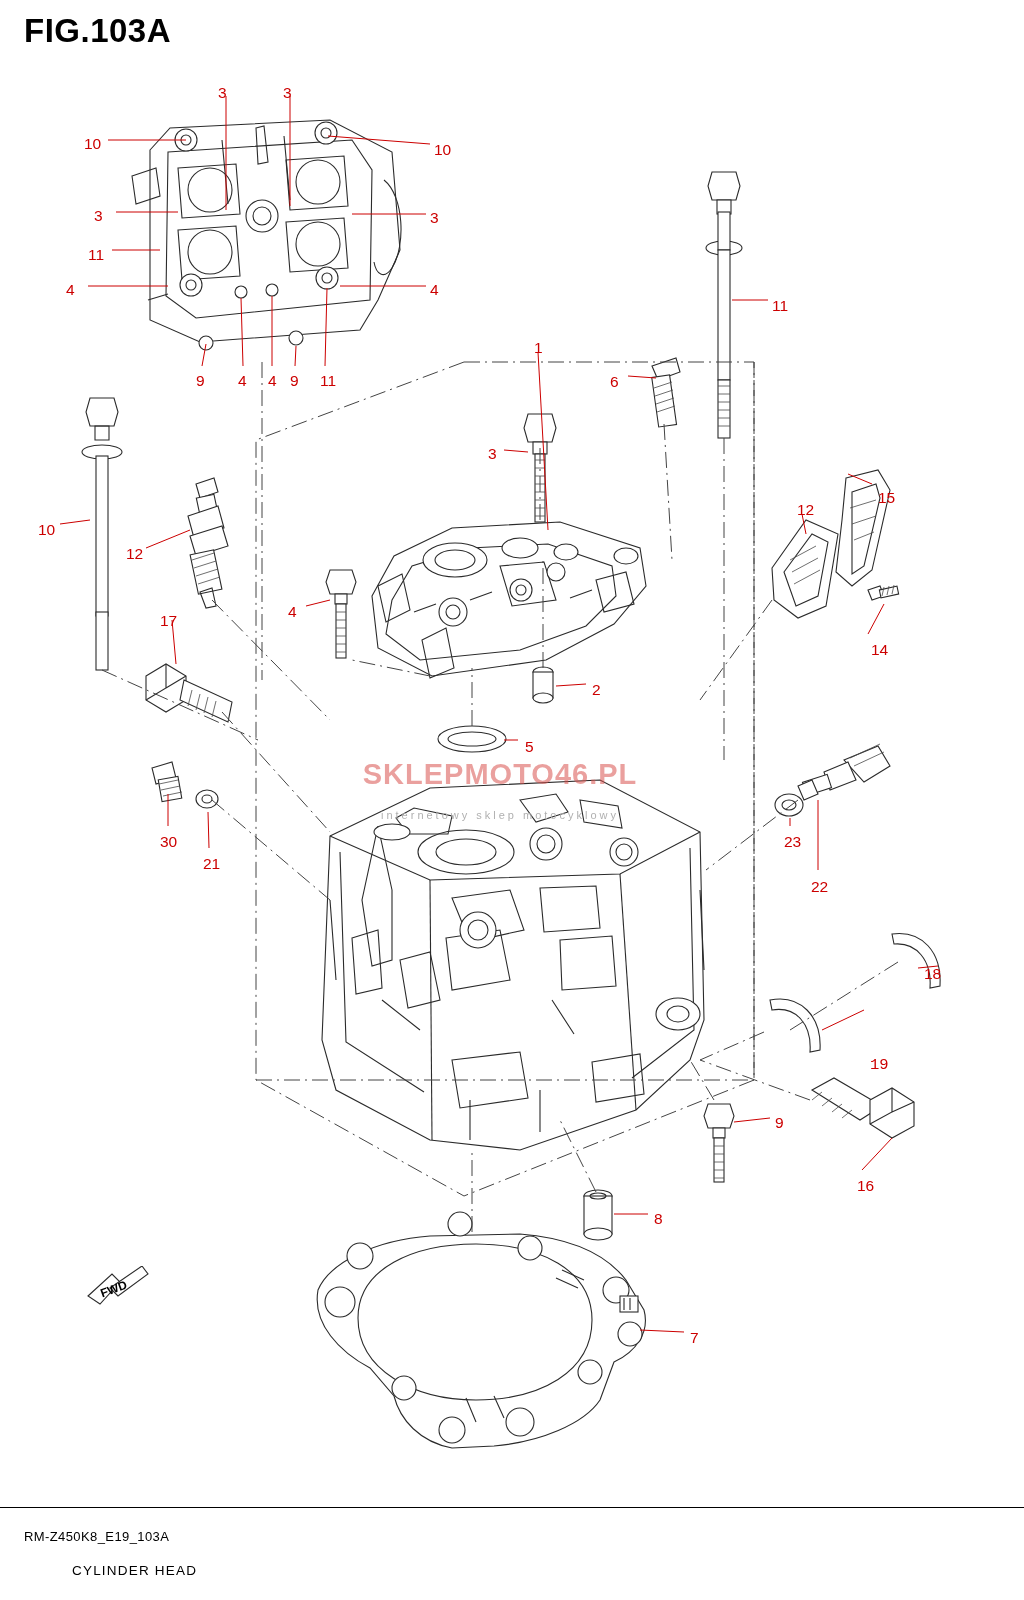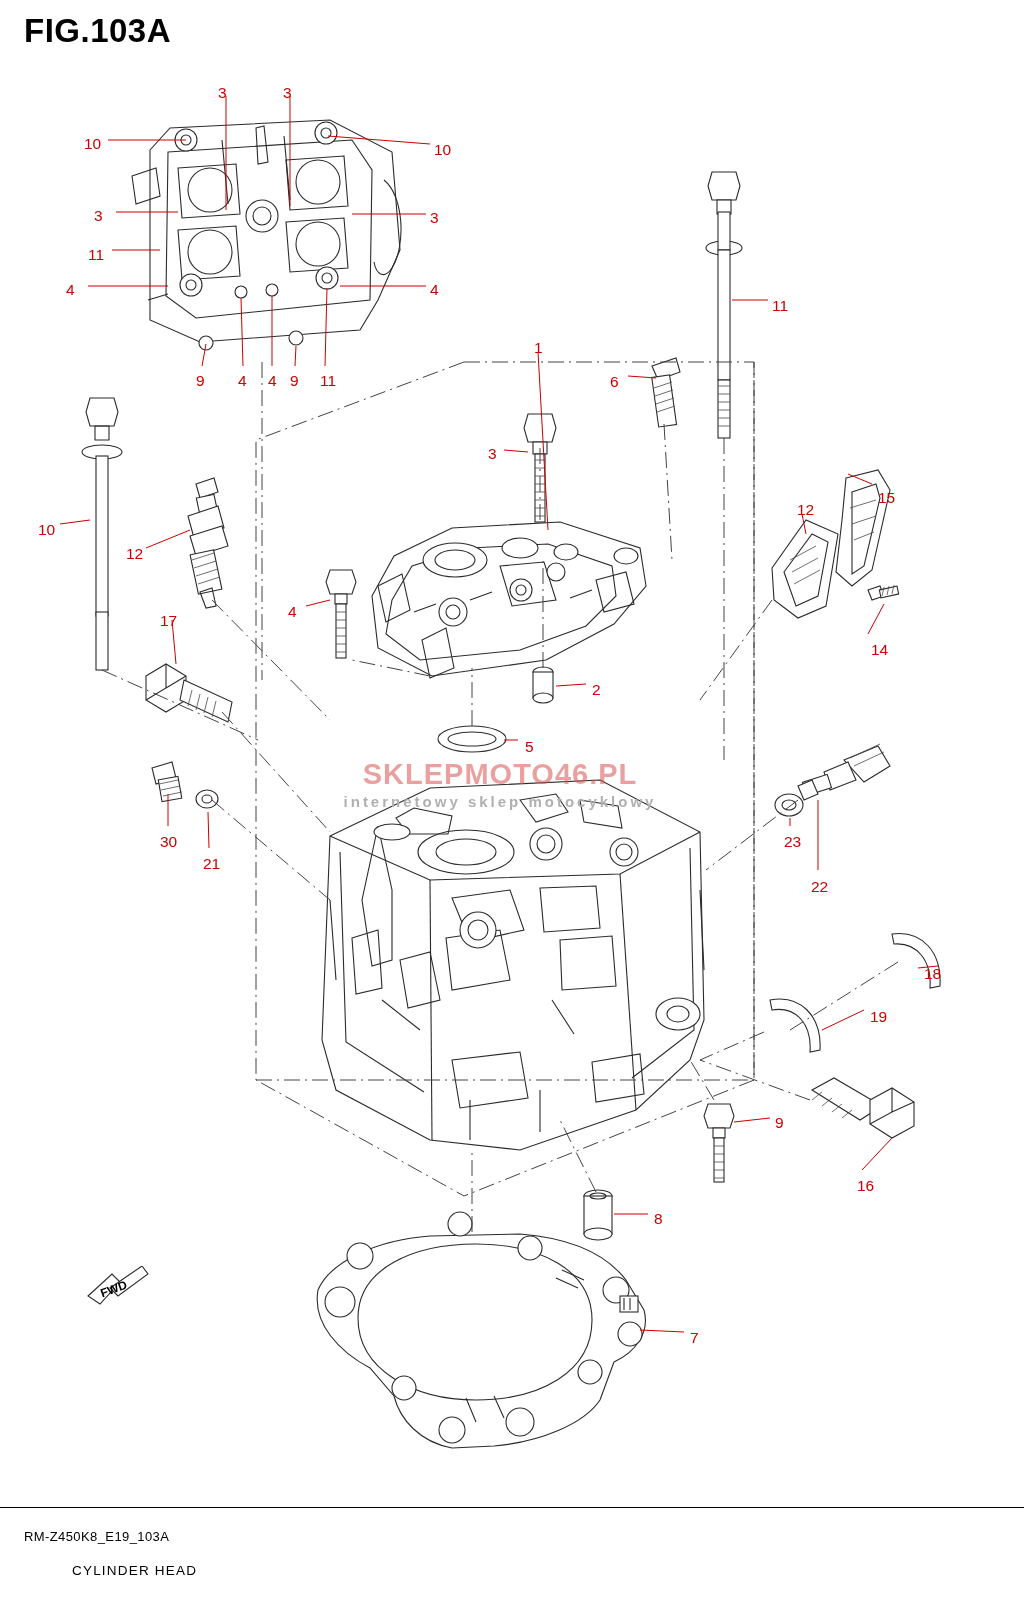--- a/index.html
+++ b/index.html
@@ -30,21 +30,21 @@
   .ln-dash{fill:none;stroke:#444;stroke-width:1;stroke-dasharray:16 5 2 5;}
   .fillw{fill:#ffffff;stroke:#2b2b2b;stroke-width:1.1;}
   #watermark{
     position:absolute;left:300px;top:758px;width:400px;text-align:center;
     pointer-events:none;
   }
   #watermark .wm-main{
     font-size:29px;font-weight:bold;color:#d9534f;opacity:.55;letter-spacing:1px;
   }
   #watermark .wm-sub{
-    font-size:15px;color:#b0b0b0;letter-spacing:3px;margin-top:2px;font-weight:bold;
+    font-size:11px;color:#b0b0b0;letter-spacing:3px;margin-top:18px;
   }
   #footer{
     position:absolute;left:24px;bottom:56px;font-size:13px;letter-spacing:.4px;
   }
   #caption{
     position:absolute;left:72px;bottom:22px;font-size:13.5px;letter-spacing:1.2px;
   }
   #footer-rule{position:absolute;left:0;right:0;bottom:92px;height:1px;background:#000;}
   #fwd-label{
     position:absolute;left:86px;top:1266px;width:64px;height:44px;
@@ -395,21 +395,21 @@
   <div class="callout" style="left:288px;top:603px;">4</div>
   <div class="callout" style="left:871px;top:641px;">14</div>
   <div class="callout" style="left:160px;top:612px;">17</div>
   <div class="callout" style="left:592px;top:681px;">2</div>
   <div class="callout" style="left:525px;top:738px;">5</div>
   <div class="callout" style="left:160px;top:833px;">30</div>
   <div class="callout" style="left:203px;top:855px;">21</div>
   <div class="callout" style="left:784px;top:833px;text-align:center;">23</div>
   <div class="callout" style="left:811px;top:878px;">22</div>
   <div class="callout" style="left:924px;top:965px;">18</div>
-  <div class="callout" style="left:870px;top:1008px;">19</div>
+  <div class="callout" style="left:870px;top:1056px;font-family:Liberation Mono, monospace;">19</div>
   <div class="callout" style="left:775px;top:1114px;">9</div>
   <div class="callout" style="left:857px;top:1177px;">16</div>
   <div class="callout" style="left:654px;top:1210px;">8</div>
   <div class="callout" style="left:690px;top:1329px;">7</div>
 
   <div id="fwd-label">
     <svg width="64" height="44" viewBox="0 0 64 44">
       <path class="fillw" d="M2,30 L26,8 L34,16 L14,38 Z"></path>
       <path class="fillw" d="M24,22 L56,0 L62,8 L32,30 Z"></path>
     </svg>

